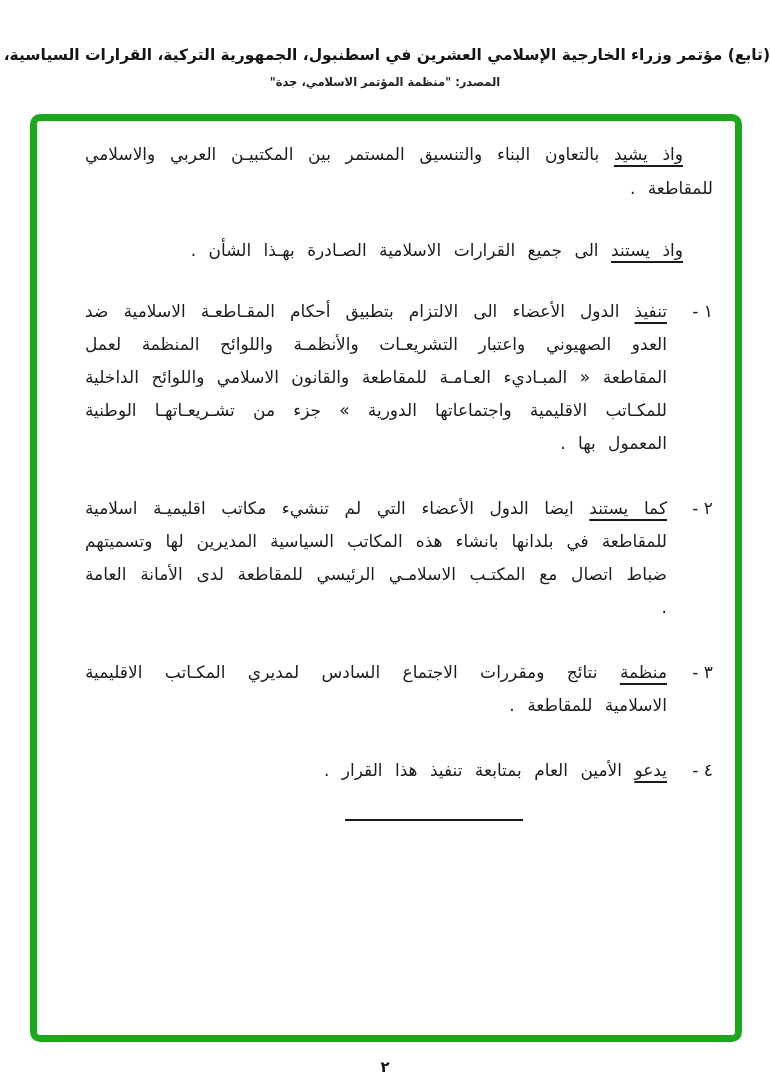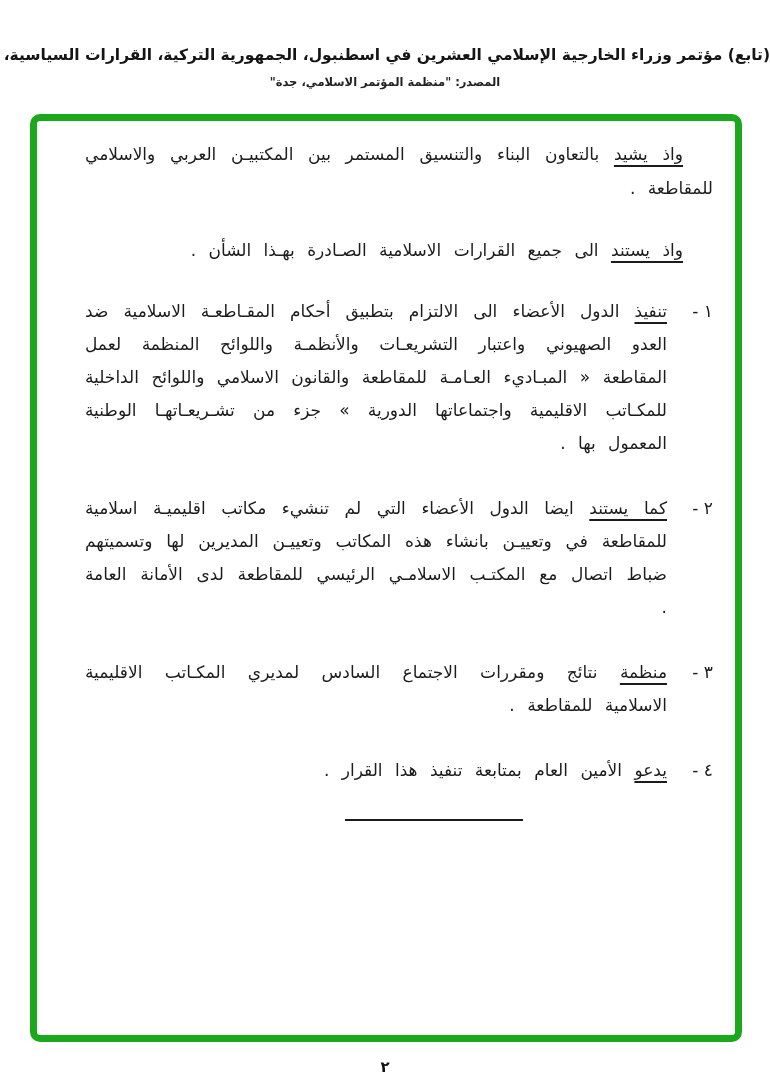--- a/index.html
+++ b/index.html
@@ -62,21 +62,21 @@
 
     <p class="pre-para"><span class="lead">واذ يستند</span><span> الى جميع القرارات الاسلامية الصـادرة بهـذا الشأن .</span></p>
 
     <div class="item">
       <span class="item-number">١ -</span>
       <div class="item-text"><span class="lead">تنفيذ</span><span> الدول الأعضاء الى الالتزام بتطبيق أحكام المقـاطعـة الاسلامية ضد العدو الصهيوني واعتبار التشريعـات والأنظمـة واللوائح المنظمة لعمل المقاطعة « المبـاديء العـامـة للمقاطعة والقانون الاسلامي واللوائح الداخلية للمكـاتب الاقليمية واجتماعاتها الدورية » جزء من تشـريعـاتهـا الوطنية المعمول بها .</span></div>
     </div>
 
     <div class="item">
       <span class="item-number">٢ -</span>
-      <div class="item-text"><span class="lead">كما يستند</span><span> ايضا الدول الأعضاء التي لم تنشيء مكاتب اقليميـة اسلامية للمقاطعة في وتعييـن بانشاء هذه المكاتب وتعييـن المديرين لها وتسميتهم ضباط اتصال مع المكتـب الاسلامـي الرئيسي للمقاطعة لدى الأمانة العامة .</span></div>
+      <div class="item-text"><span class="lead">كما يستند</span><span> ايضا الدول الأعضاء التي لم تنشيء مكاتب اقليميـة اسلامية للمقاطعة في بلدانها بانشاء هذه المكاتب السياسية المديرين لها وتسميتهم ضباط اتصال مع المكتـب الاسلامـي الرئيسي للمقاطعة لدى الأمانة العامة .</span></div>
     </div>
 
     <div class="item">
       <span class="item-number">٣ -</span>
       <div class="item-text"><span class="lead">منظمة</span><span> نتائج ومقررات الاجتماع السادس لمديري المكـاتب الاقليمية الاسلامية للمقاطعة .</span></div>
     </div>
 
     <div class="item">
       <span class="item-number">٤ -</span>
       <div class="item-text"><span class="lead">يدعو</span><span> الأمين العام بمتابعة تنفيذ هذا القرار .</span></div>

